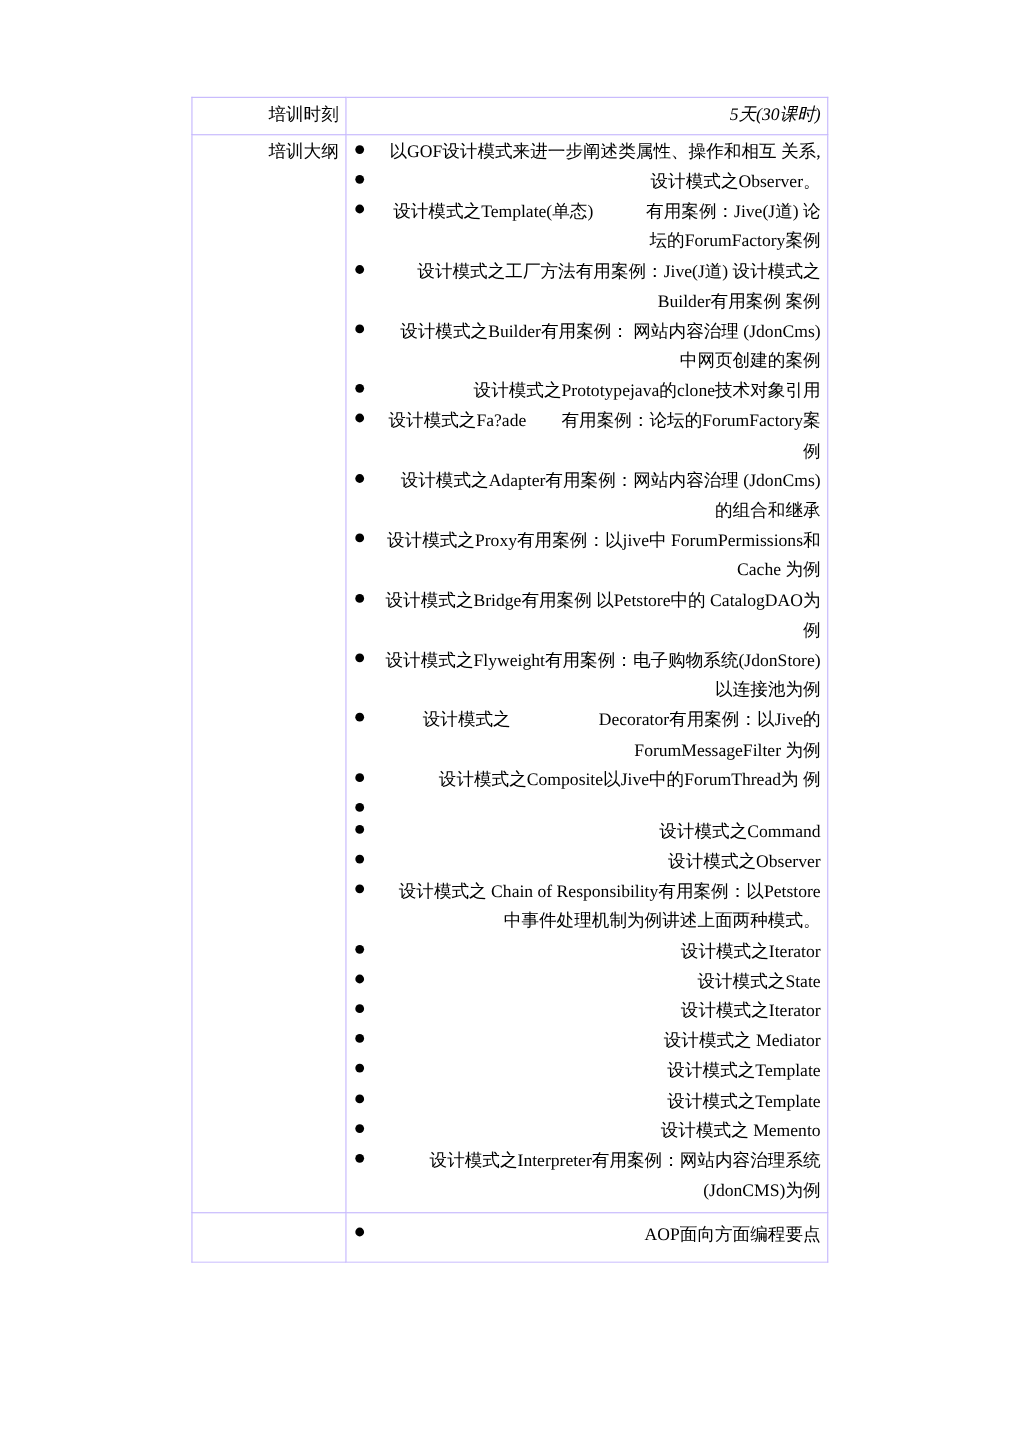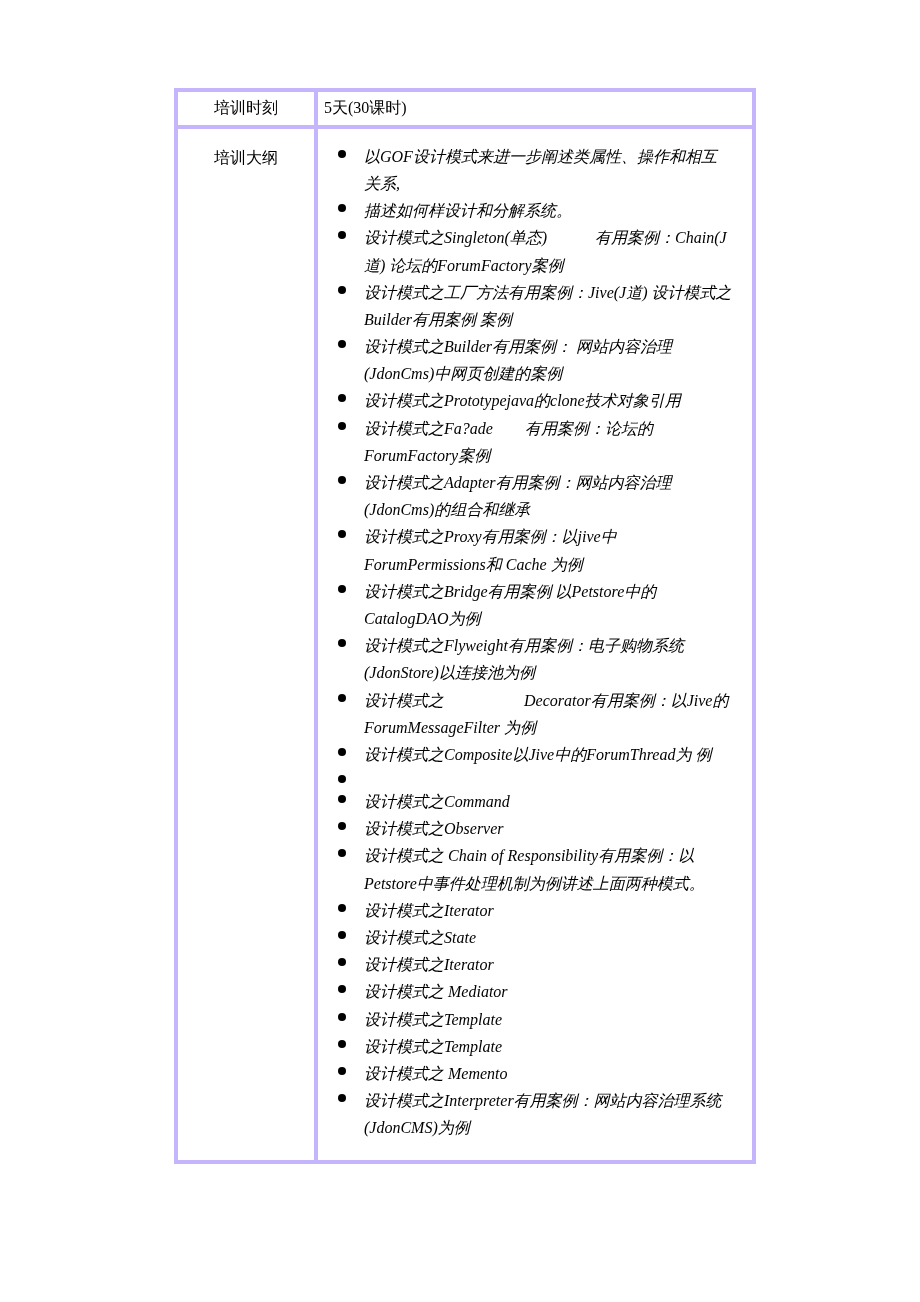--- a/index.html
+++ b/index.html
@@ -14,39 +14,40 @@
   .page {
     padding: 88px 0 0 0;
   }
   table.main {
     border-collapse: collapse;
     margin-left: 174px;
     width: 578px;
     table-layout: fixed;
   }
   table.main td {
-    border: 4px solid #c4b5fd;
+    border: 1px solid #c4b5fd;
     vertical-align: top;
     padding: 4px 6px 4px 6px;
     line-height: 1.55;
+    text-align: right;
   }
   col.c1 { width: 140px; }
   col.c2 { width: 438px; }
   .label {
     text-align: center;
     padding-top: 4px;
   }
   .val {
     padding-left: 12px;
+    font-style: italic;
   }
   ul.bullets {
     list-style: none;
-    margin: 12px;
+    margin: 0;
     padding: 0 2px 0 0;
-    font-style: italic;
   }
   ul.bullets li {
     position: relative;
     padding-left: 32px;
     margin: 0;
     line-height: 1.7;
   }
   ul.bullets li .dot {
     position: absolute;
     left: 6px;
@@ -74,28 +75,28 @@
         <tr>
       <td class="label">
         <span>培训时刻</span>
       </td>
       <td class="val">
         <span>5天(30课时)</span>
       </td>
     </tr>
 
     <tr>
-      <td class="label" style="vertical-align:top; padding-top:17px;">
+      <td class="label" style="vertical-align:top; padding-top:4px;">
         <span>培训大纲</span>
       </td>
       <td style="padding:2px 4px 6px 2px;">
         <ul class="bullets" id="list-row2">
               <li><span class="dot"></span><span>以GOF设计模式来进一步阐述类属性、操作和相互 关系,</span></li>
-              <li><span class="dot"></span><span>描述如何样设计和分解系统。</span></li>
-              <li><span class="dot"></span><span>设计模式之Singleton(单态)   有用案例：Chain(J道) 论坛的ForumFactory案例</span></li>
+              <li><span class="dot"></span><span>设计模式之Observer。</span></li>
+              <li><span class="dot"></span><span>设计模式之Template(单态)   有用案例：Jive(J道) 论坛的ForumFactory案例</span></li>
               <li><span class="dot"></span><span>设计模式之工厂方法有用案例：Jive(J道) 设计模式之Builder有用案例 案例</span></li>
               <li><span class="dot"></span><span>设计模式之Builder有用案例：  网站内容治理 (JdonCms)中网页创建的案例</span></li>
               <li><span class="dot"></span><span>设计模式之Prototypejava的clone技术对象引用</span></li>
               <li><span class="dot"></span><span>设计模式之Fa?ade  有用案例：论坛的ForumFactory案例</span></li>
               <li><span class="dot"></span><span>设计模式之Adapter有用案例：网站内容治理 (JdonCms)的组合和继承</span></li>
               <li><span class="dot"></span><span>设计模式之Proxy有用案例：以jive中  ForumPermissions和 Cache 为例</span></li>
               <li><span class="dot"></span><span>设计模式之Bridge有用案例 以Petstore中的 CatalogDAO为例</span></li>
               <li><span class="dot"></span><span>设计模式之Flyweight有用案例：电子购物系统(JdonStore)以连接池为例</span></li>
               <li><span class="dot"></span><span>设计模式之     Decorator有用案例：以Jive的ForumMessageFilter 为例</span></li>
               <li><span class="dot"></span><span>设计模式之Composite以Jive中的ForumThread为 例</span></li>
@@ -110,16 +111,24 @@
               <li><span class="dot"></span><span>设计模式之Iterator</span></li>
               <li><span class="dot"></span><span>设计模式之 Mediator</span></li>
               <li><span class="dot"></span><span>设计模式之Template</span></li>
               <li><span class="dot"></span><span>设计模式之Template</span></li>
               <li><span class="dot"></span><span>设计模式之 Memento</span></li>
               <li><span class="dot"></span><span>设计模式之Interpreter有用案例：网站内容治理系统(JdonCMS)为例</span></li>
             </ul>
       </td>
     </tr>
 
+    <tr>
+      <td></td>
+      <td style="padding:6px 4px 10px 2px;">
+        <ul class="bullets" id="list-row3">
+              <li><span class="dot"></span><span>AOP面向方面编程要点</span></li>
+            </ul>
+      </td>
+    </tr>
 
   </tbody>
     </table>
 </div>
 
 </body></html>

